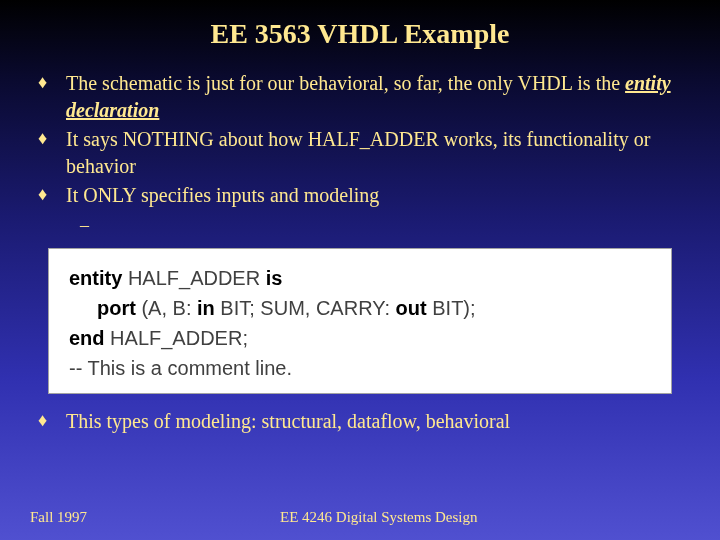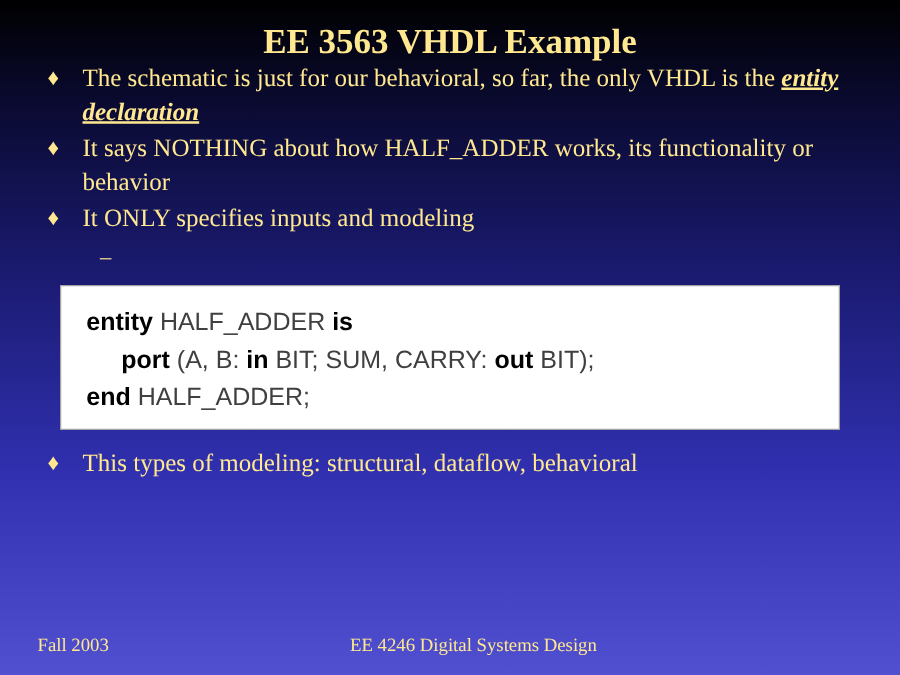--- a/index.html
+++ b/index.html
@@ -14,20 +14,21 @@
   .slide {
     padding: 18px 30px 0 30px;
     height: 100%;
     position: relative;
   }
   .title {
     color: #ffe890;
     font-size: 28px;
     font-weight: bold;
     text-align: center;
+    margin-bottom: 20px;
   }
   .bullets {
     list-style: none;
     color: #ffe890;
     font-size: 20px;
     line-height: 1.35;
     padding-left: 8px;
   }
   .bullets li {
     display: flex;
@@ -106,26 +107,29 @@
   <div class="code-box">
     <div>
       <span class="kw">entity</span><span class="plain"> HALF_ADDER </span><span class="kw">is</span>
     </div>
     <div class="code-line2">
       <span class="kw">port</span><span class="plain"> (A, B: </span><span class="kw">in</span><span class="plain"> BIT; SUM, CARRY: </span><span class="kw">out</span><span class="plain"> BIT);</span>
     </div>
     <div>
       <span class="kw">end</span><span class="plain"> HALF_ADDER;</span>
     </div>
+    <div>
+      <span class="plain">-- This is a comment line.</span>
+    </div>
   </div>
 
   <ul class="bullets">
     <li>
       <span class="bullet-mark">♦</span>
       <span class="bullet-text">This types of modeling:  structural, dataflow, behavioral</span>
     </li>
   </ul>
 
   <div class="footer">
-    <div class="footer-left">Fall 2003</div>
+    <div class="footer-left">Fall 1997</div>
     <div class="footer-center">EE 4246 Digital Systems Design</div>
   </div>
 </div>
 
 </body></html>

